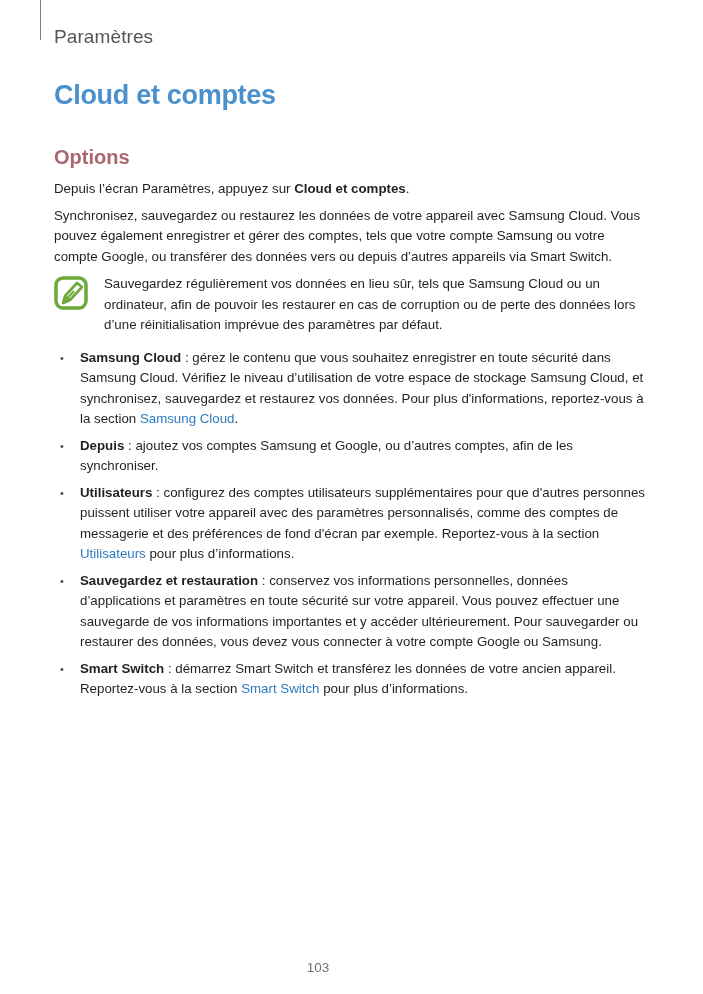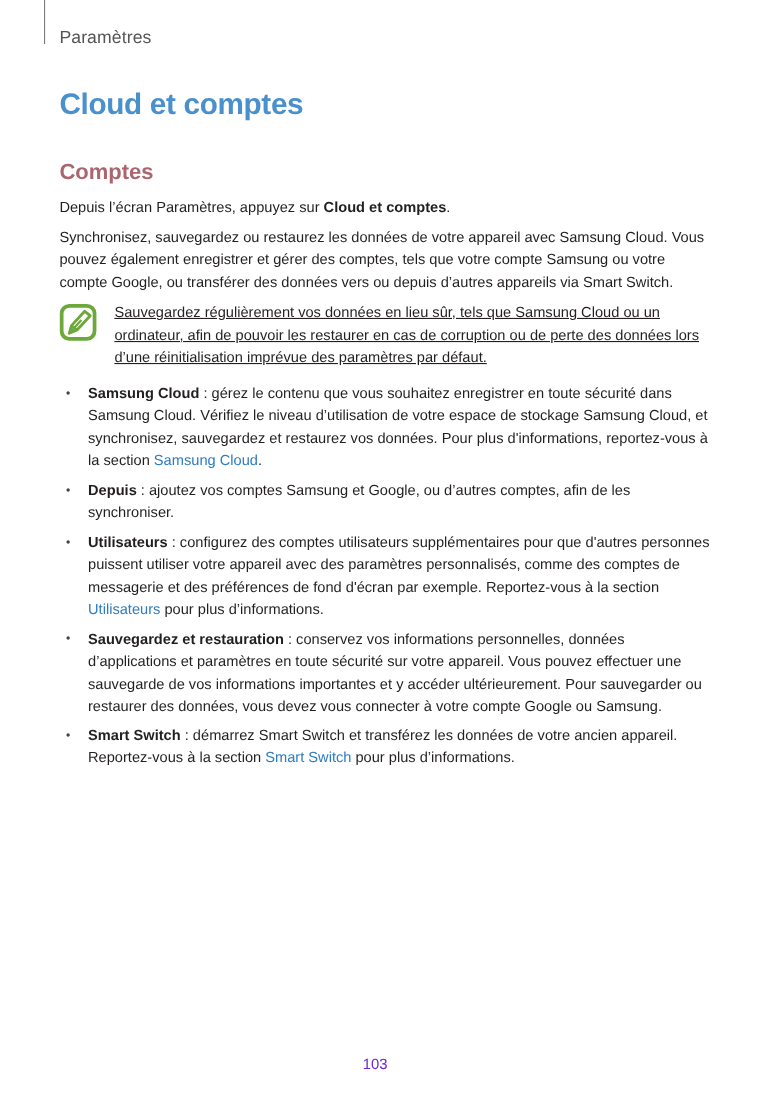--- a/index.html
+++ b/index.html
@@ -20,21 +20,21 @@
       left: 40px;
       top: 0;
       width: 1px;
       height: 40px;
       background: #7a7a7a;
     }
     .running-head {
       position: absolute;
       left: 54px;
       top: 26px;
-      font-size: 16px;
+      font-size: 19px;
       color: #555555;
       letter-spacing: 0.1px;
     }
     .page-title {
       position: absolute;
       left: 54px;
       top: 80px;
       margin: 0;
       font-size: 27px;
       font-weight: bold;
@@ -69,21 +69,20 @@
     }
     .note-icon {
       position: absolute;
       left: 0;
       top: 2px;
       width: 34px;
       height: 34px;
     }
     .note-text {
       margin: 0;
-      text-decoration: underline;
     }
     ul.bullets {
       list-style: none;
       margin: 0;
       padding: 0;
     }
     ul.bullets li {
       position: relative;
       padding-left: 26px;
       margin-bottom: 6px;
@@ -97,32 +96,31 @@
     }
     .bold { font-weight: bold; }
     .link { color: #2e7bbf; text-decoration: none; cursor: pointer; }
     .page-number {
       position: absolute;
       left: 0;
       width: 636px;
       top: 960px;
       text-align: center;
       font-size: 13.5px;
-      color: #6d28d9;
-      margin-left: 23px;
+      color: #737373;
     }
   </style>
 </head>
 <body>
 
 <div class="header-rule"></div>
 <div class="running-head">Paramètres</div>
 
 <h1 class="page-title">Cloud et comptes</h1>
-<h2 class="section-title">Comptes</h2>
+<h2 class="section-title">Options</h2>
 
 <div class="content">
   <p><span>Depuis l’écran Paramètres, appuyez sur </span><span class="bold">Cloud et comptes</span><span>.</span></p>
   <p>Synchronisez, sauvegardez ou restaurez les données de votre appareil avec Samsung Cloud. Vous pouvez également enregistrer et gérer des comptes, tels que votre compte Samsung ou votre compte Google, ou transférer des données vers ou depuis d’autres appareils via Smart Switch.</p>
 
   <div class="note">
     <svg class="note-icon" viewBox="0 0 34 34">
       <rect x="2" y="2" width="30" height="30" rx="7" ry="7" fill="none" stroke="#6ca83a" stroke-width="3.5"></rect>
       <path d="M9 27 L11 20 L23 7 L28 11 L16 24 Z" fill="none" stroke="#6ca83a" stroke-width="2.6" stroke-linejoin="round"></path>
       <path d="M11 20 L16 24" fill="none" stroke="#6ca83a" stroke-width="2.2"></path>

